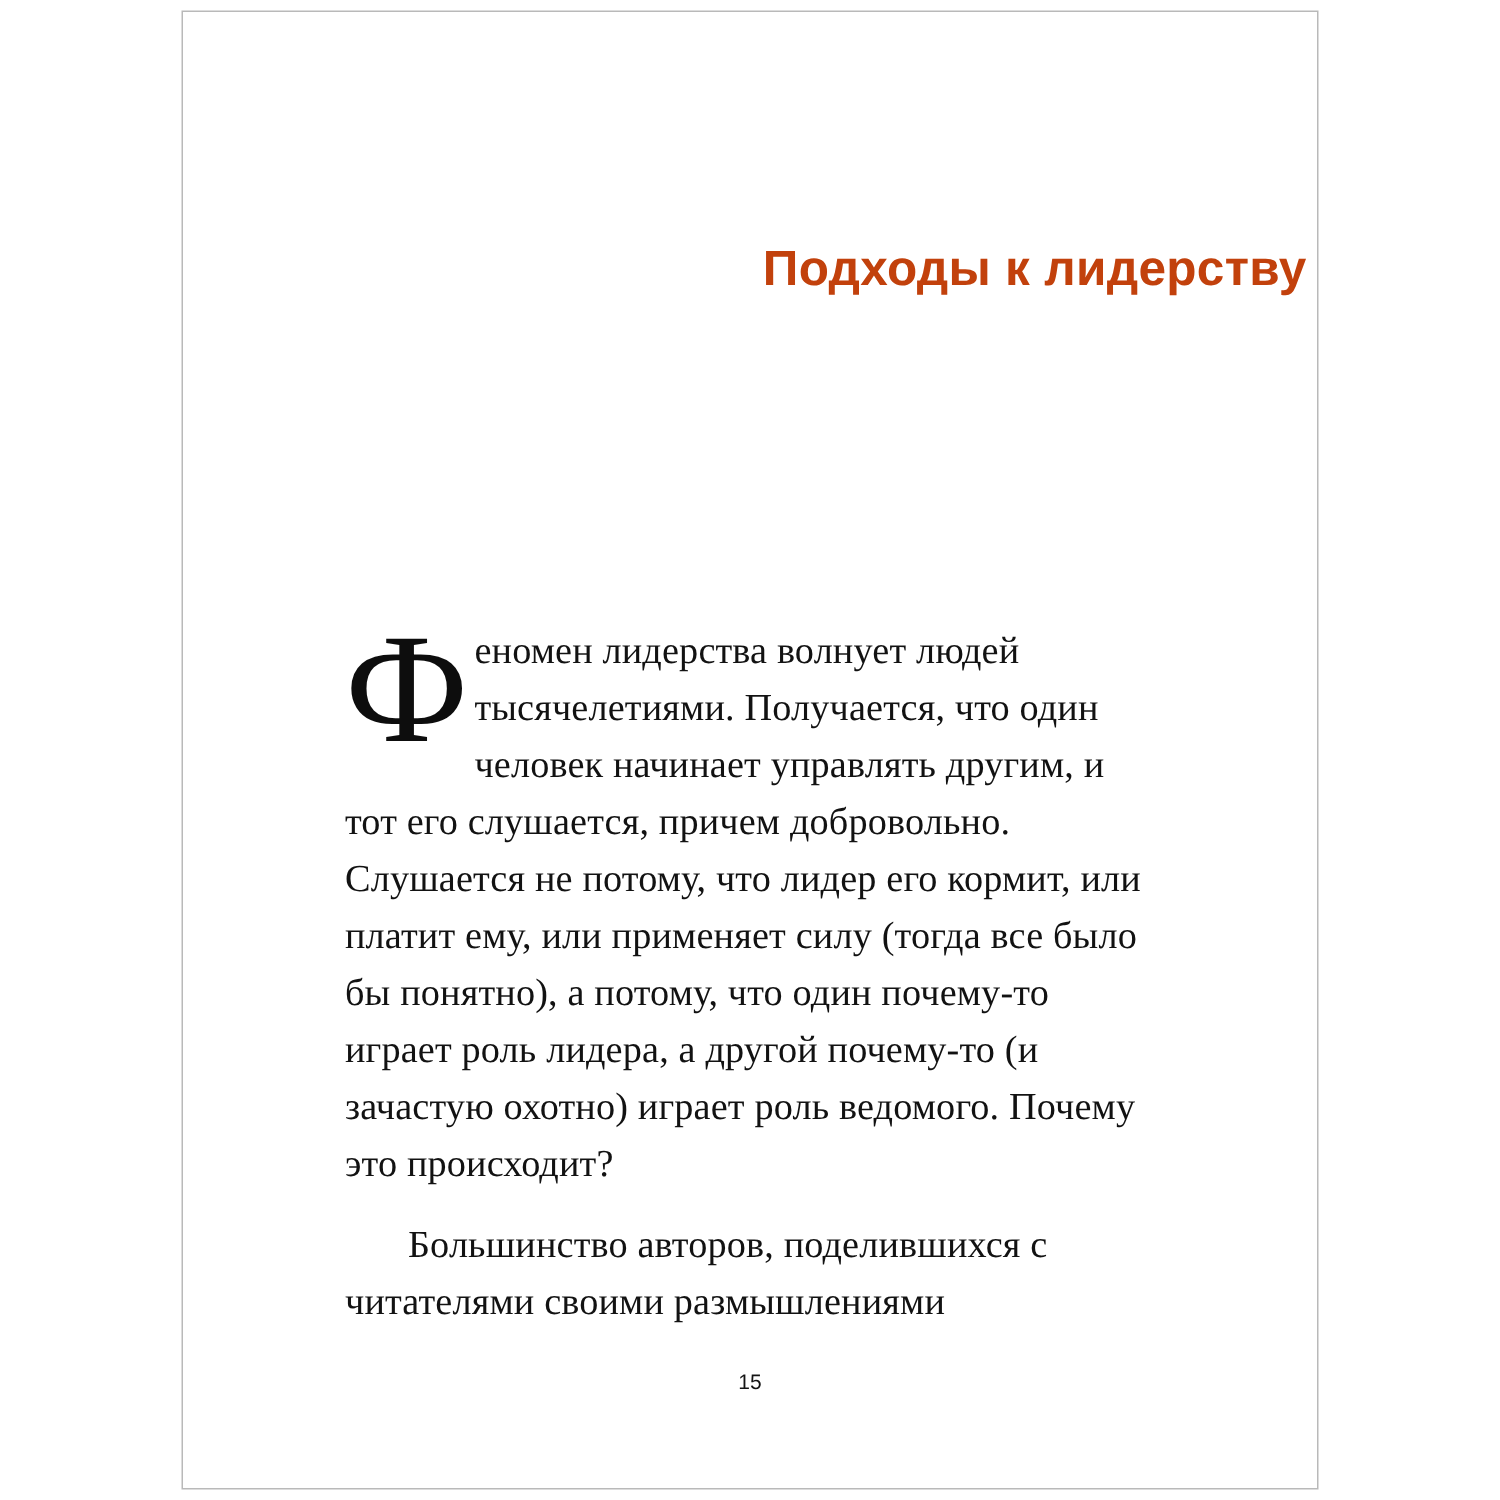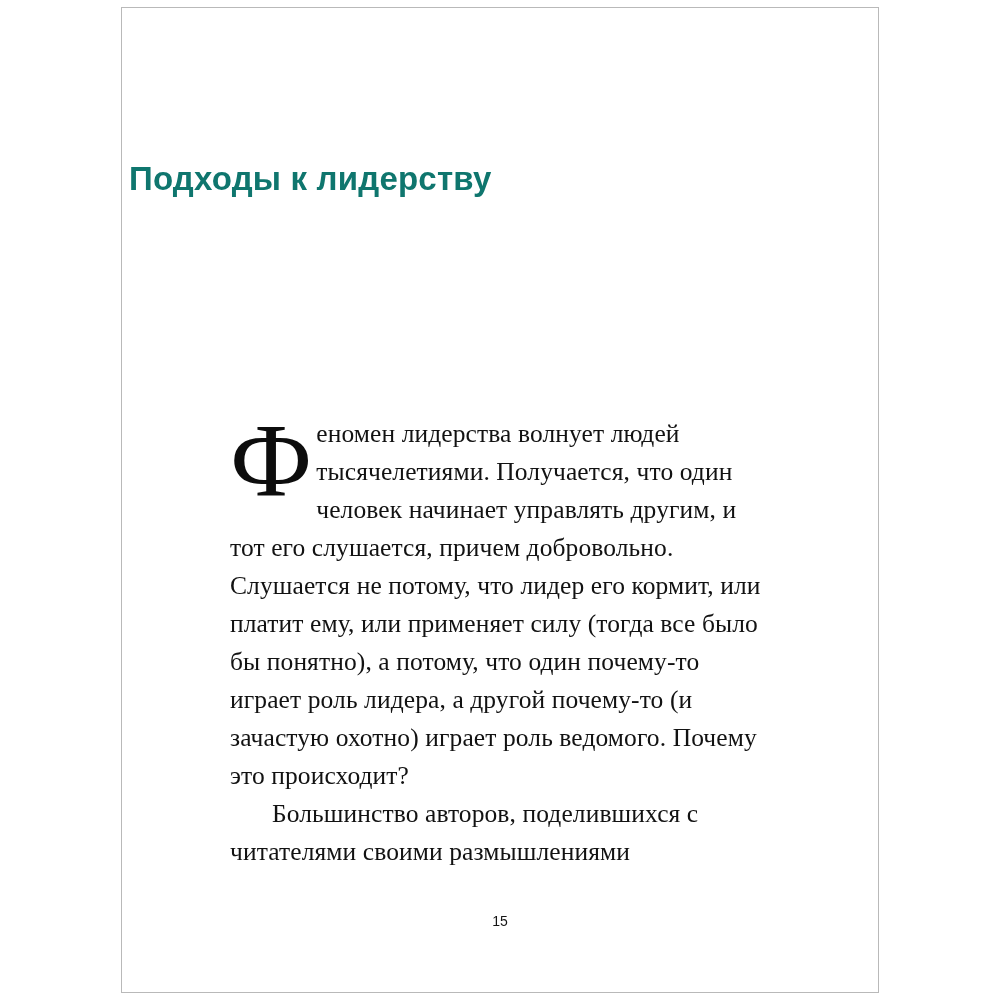--- a/index.html
+++ b/index.html
@@ -40,26 +40,26 @@
     width: 742px;
     height: 970px;
     background: #ffffff;
     box-sizing: border-box;
   }
   .chapter-title {
     position: absolute;
     left: 0;
     top: 145px;
     width: 742px;
-    text-align: left;
+    text-align: right;
     font-family: "Liberation Sans", sans-serif;
     font-weight: bold;
     font-size: 33px;
     letter-spacing: 0.2px;
-    color: #0f766e;
+    color: #c2410c;
     white-space: nowrap;
   }
   .body-block {
     position: absolute;
     left: 101px;
     top: 400px;
     width: 535px;
   }
   .para {
     margin: 0;
@@ -77,21 +77,21 @@
     float: left;
     font-family: "Liberation Serif", serif;
     font-size: 104px;
     line-height: 82px;
     font-weight: normal;
     margin: 4px 4px 0 0;
     color: #0d0d0d;
   }
   .para.second {
     text-indent: 42px;
-    margin-top: 0;
+    margin-top: 16px;
   }
   .page-number {
     position: absolute;
     left: 0;
     top: 898px;
     width: 742px;
     text-align: center;
     font-family: "Liberation Sans", sans-serif;
     font-size: 14px;
     color: #141414;

